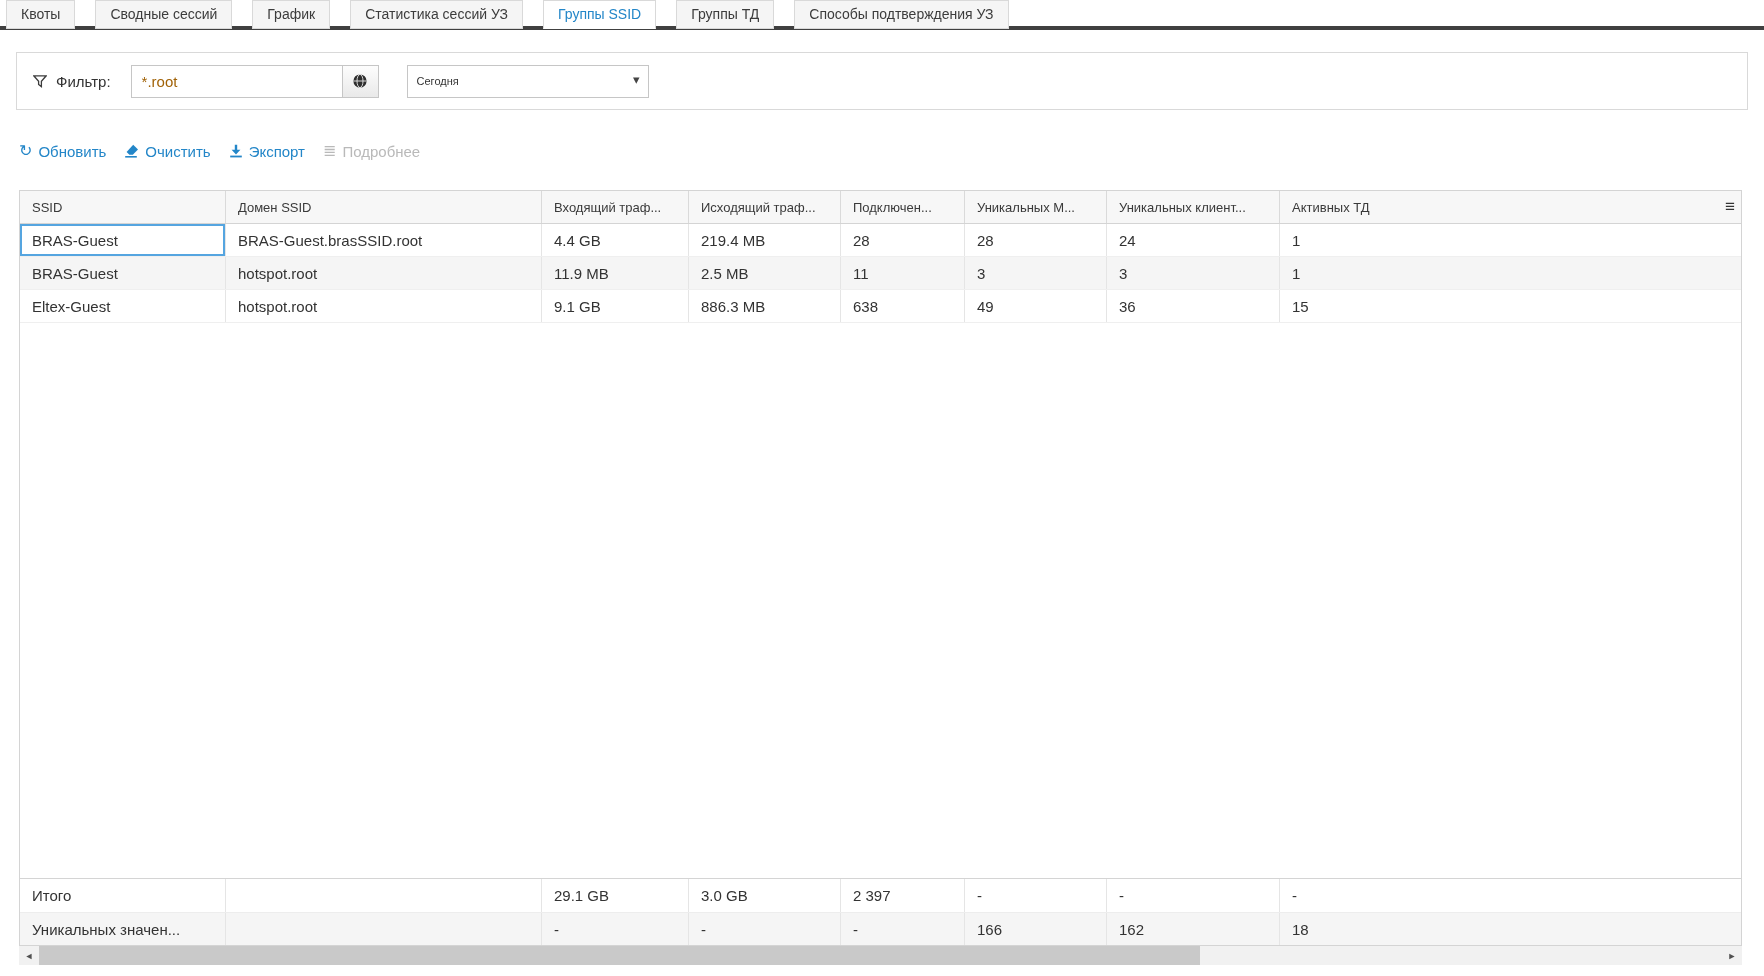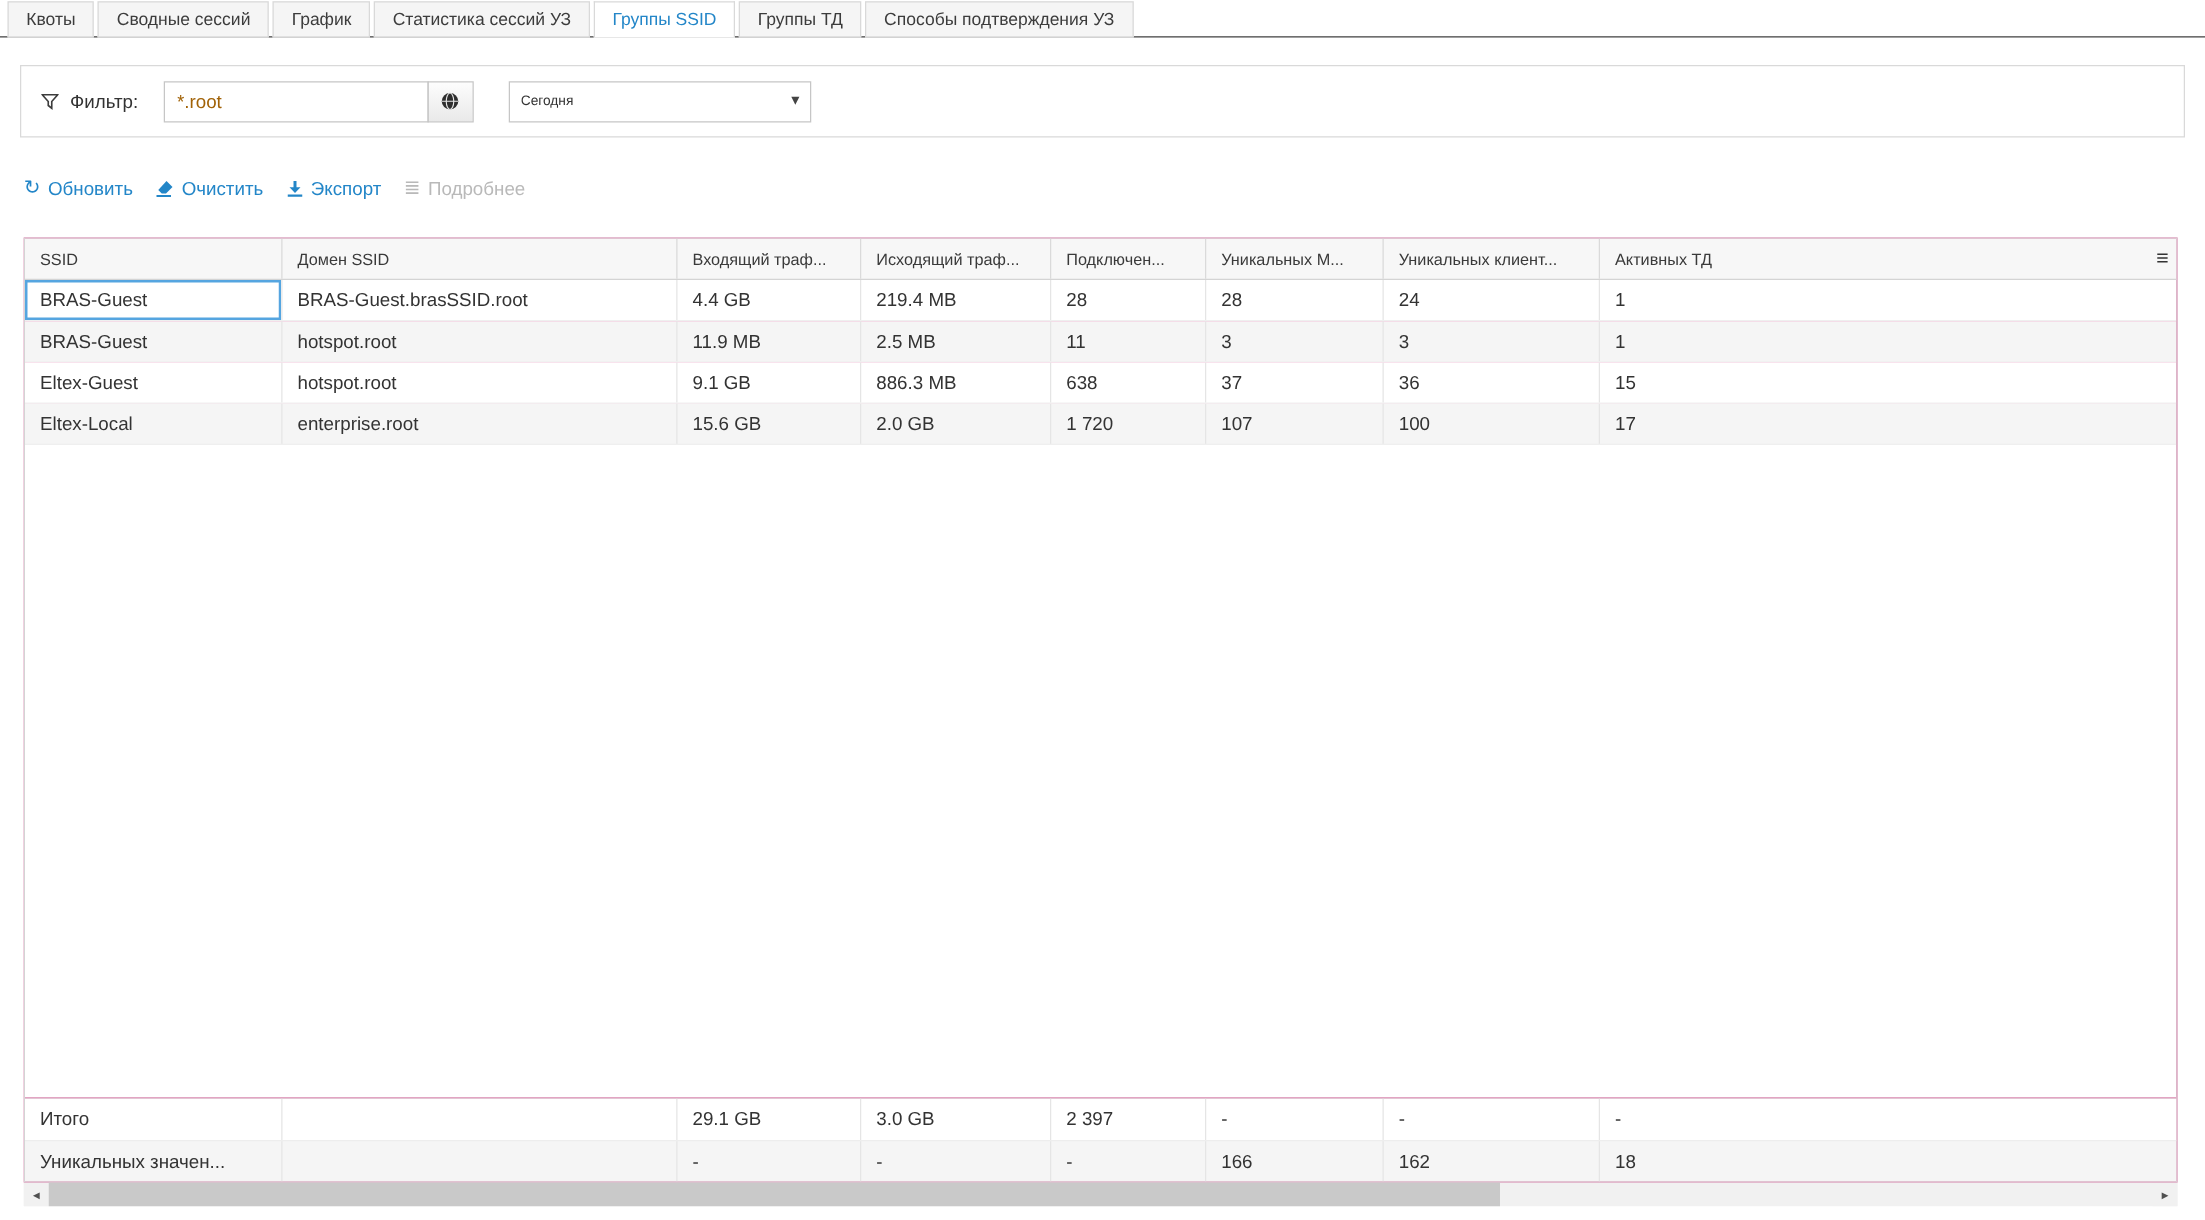--- a/index.html
+++ b/index.html
@@ -5,24 +5,24 @@
   * { box-sizing: border-box; margin: 0; padding: 0; }
   html, body {
     width: 1764px; height: 976px;
     font-family: "Liberation Sans", sans-serif;
     background: #ffffff; color: #3f3f41;
     overflow: hidden;
   }
 
   
   .tabbar {
-    display: flex; align-items: center;
-    height: 30px; padding-left: 6px; gap: 3px;
-    background: #ffffff;
-    border-bottom: 1px solid #404040;
+    display: flex; align-items: flex-start;
+    height: 30px; padding-left: 6px; gap: 20px;
+    background: #ffffff;
+    border-bottom: 4px solid #404040;
   }
   .tab {
     font-size: 14px; color: #3c3c3c;
     padding: 5px 14px 6px;
     background: #f5f5f5;
     border: 1px solid #d9d9d9;
     margin-bottom: -1px;
     cursor: pointer;
     white-space: nowrap;
   }
@@ -270,33 +270,23 @@
       <div class="gcell c5">3</div>
       <div class="gcell c6">3</div>
       <div class="gcell c7">1</div>
     </div>
     <div class="grow">
       <div class="gcell c0">Eltex-Guest</div>
       <div class="gcell c1">hotspot.root</div>
       <div class="gcell c2">9.1 GB</div>
       <div class="gcell c3">886.3 MB</div>
       <div class="gcell c4">638</div>
-      <div class="gcell c5">37</div>
+      <div class="gcell c5">49</div>
       <div class="gcell c6">36</div>
       <div class="gcell c7">15</div>
-    </div>
-    <div class="grow alt">
-      <div class="gcell c0">Eltex-Local</div>
-      <div class="gcell c1">enterprise.root</div>
-      <div class="gcell c2">15.6 GB</div>
-      <div class="gcell c3">2.0 GB</div>
-      <div class="gcell c4">1 720</div>
-      <div class="gcell c5">107</div>
-      <div class="gcell c6">100</div>
-      <div class="gcell c7">17</div>
     </div>
     <div class="gfill"></div>
   </div>
 
   <div class="gfoot">
     <div class="frow">
       <div class="gcell c0">Итого</div>
       <div class="gcell c1"></div>
       <div class="gcell c2">29.1 GB</div>
       <div class="gcell c3">3.0 GB</div>

